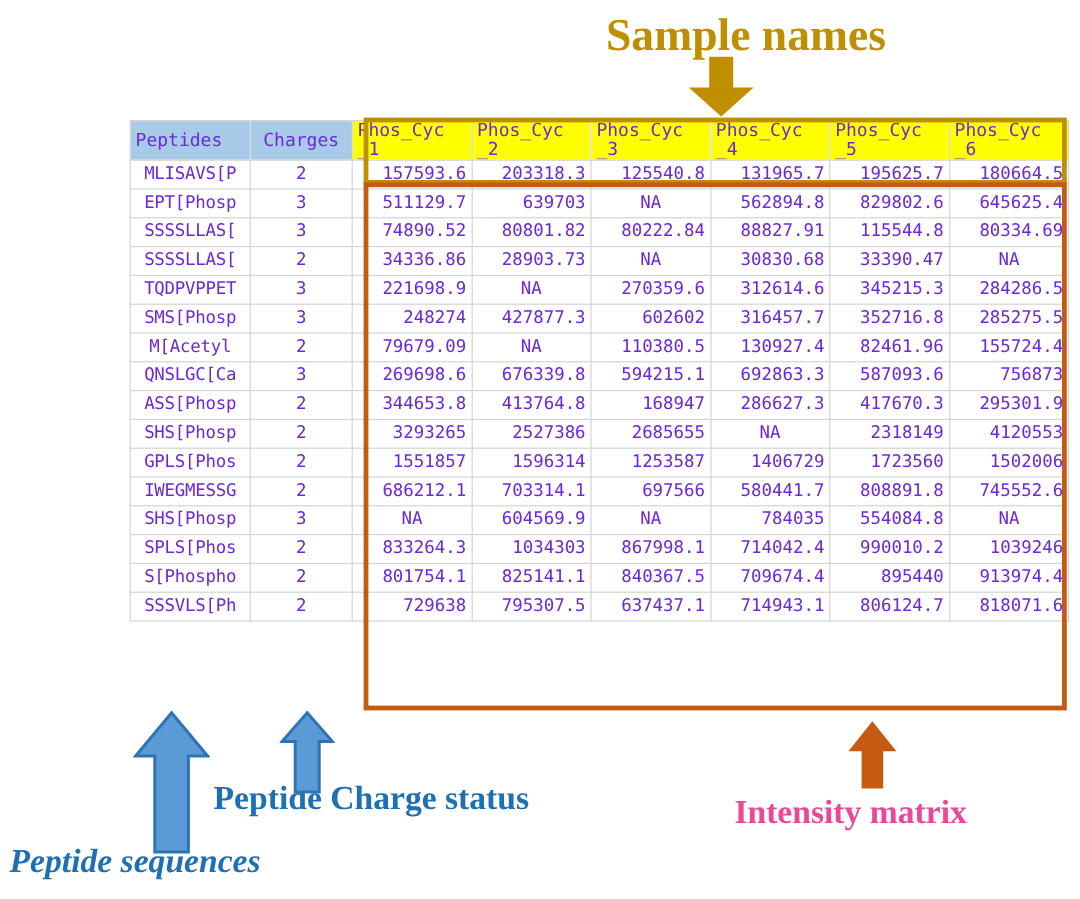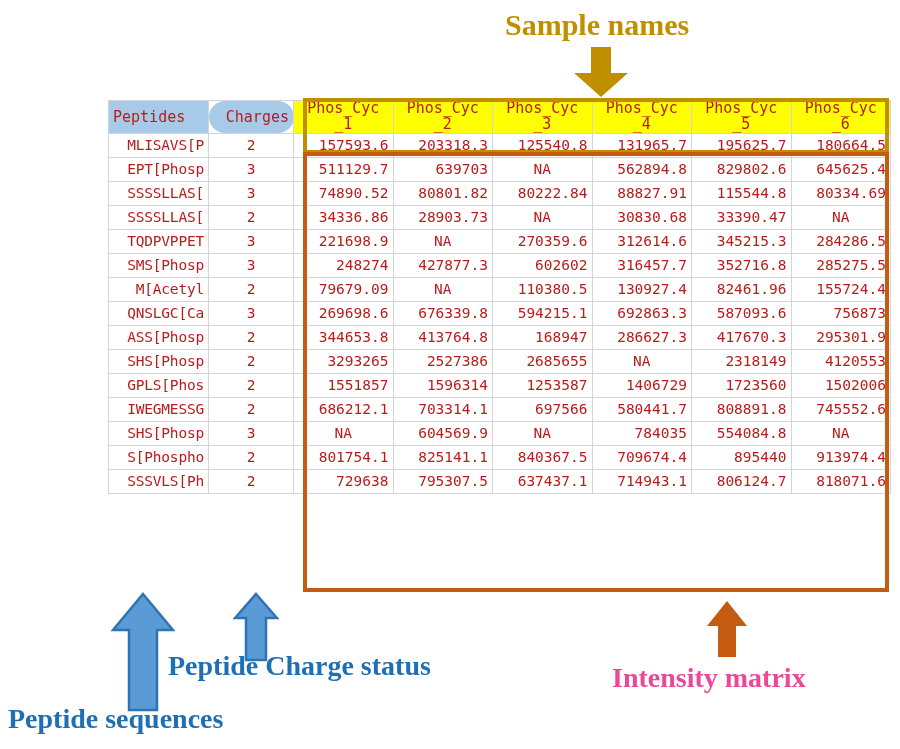--- a/index.html
+++ b/index.html
@@ -18,31 +18,32 @@
   
   .annot {
     position: absolute;
     font-family: "Liberation Serif", serif;
     font-weight: bold;
     white-space: nowrap;
   }
   #sample-names-label {
     left: 505px;
     top: 8px;
-    font-size: 30px;
+    font-size: 38px;
     color: #bf8f00;
   }
   #peptide-sequences-label {
     left: 8px;
     top: 703px;
     font-size: 28px;
     color: #1f6fb4;
+    font-style: italic;
   }
   #peptide-charge-label {
-    left: 168px;
+    left: 178px;
     top: 650px;
     font-size: 28px;
     color: #1f6fb4;
   }
   #intensity-matrix-label {
     left: 612px;
     top: 662px;
     font-size: 28px;
     color: #ec4899;
   }
@@ -57,21 +58,21 @@
   
   #spreadsheet {
     position: absolute;
     left: 108px;
     top: 100px;
     width: 782px;
     border-collapse: collapse;
     table-layout: fixed;
     font-family: "DejaVu Sans Mono", monospace;
     font-size: 14.5px;
-    color: #b91c1c;
+    color: #6d28d9;
     background: #ffffff;
   }
   #spreadsheet td, #spreadsheet th {
     border: 1px solid #d4d4d4;
     padding: 0 4px;
     height: 24px;
     overflow: hidden;
     white-space: nowrap;
     font-weight: normal;
     box-sizing: border-box;
@@ -81,33 +82,33 @@
   .col-chg   { width: 85px; }
   .col-val   { width: 99.5px; }
 
   thead th.hdr-pep, thead th.hdr-chg {
     background: #a6cae8;
     text-align: left;
     height: 52px;
     vertical-align: middle;
     font-size: 15px;
   }
-  thead th.hdr-chg { text-align: right; border-radius: 16px; }
+  thead th.hdr-chg { text-align: center; }
   thead th.hdr-sample {
     background: #ffff00;
-    text-align: center;
+    text-align: left;
     height: 52px;
     vertical-align: top;
     padding-top: 3px;
     font-size: 15px;
     line-height: 1.05;
     border-color: #ffff00;
   }
   td.cell-pep {
-    text-align: right;
+    text-align: center;
     letter-spacing: -0.2px;
   }
   td.cell-chg { text-align: center; }
   td.cell-val { text-align: right; }
   td.cell-val.na { text-align: center; }
 
   
   #sample-names-box {
     position: absolute;
     left: 303px;
@@ -288,20 +289,30 @@
         <td class="cell-pep col-pep">SHS[Phosp</td>
         <td class="cell-chg col-chg">3</td>
         <td class="cell-val col-val na">NA</td>
         <td class="cell-val col-val">604569.9</td>
         <td class="cell-val col-val na">NA</td>
         <td class="cell-val col-val">784035</td>
         <td class="cell-val col-val">554084.8</td>
         <td class="cell-val col-val na">NA</td>
       </tr>
       <tr>
+        <td class="cell-pep col-pep">SPLS[Phos</td>
+        <td class="cell-chg col-chg">2</td>
+        <td class="cell-val col-val">833264.3</td>
+        <td class="cell-val col-val">1034303</td>
+        <td class="cell-val col-val">867998.1</td>
+        <td class="cell-val col-val">714042.4</td>
+        <td class="cell-val col-val">990010.2</td>
+        <td class="cell-val col-val">1039246</td>
+      </tr>
+      <tr>
         <td class="cell-pep col-pep">S[Phospho</td>
         <td class="cell-chg col-chg">2</td>
         <td class="cell-val col-val">801754.1</td>
         <td class="cell-val col-val">825141.1</td>
         <td class="cell-val col-val">840367.5</td>
         <td class="cell-val col-val">709674.4</td>
         <td class="cell-val col-val">895440</td>
         <td class="cell-val col-val">913974.4</td>
       </tr>
       <tr>

